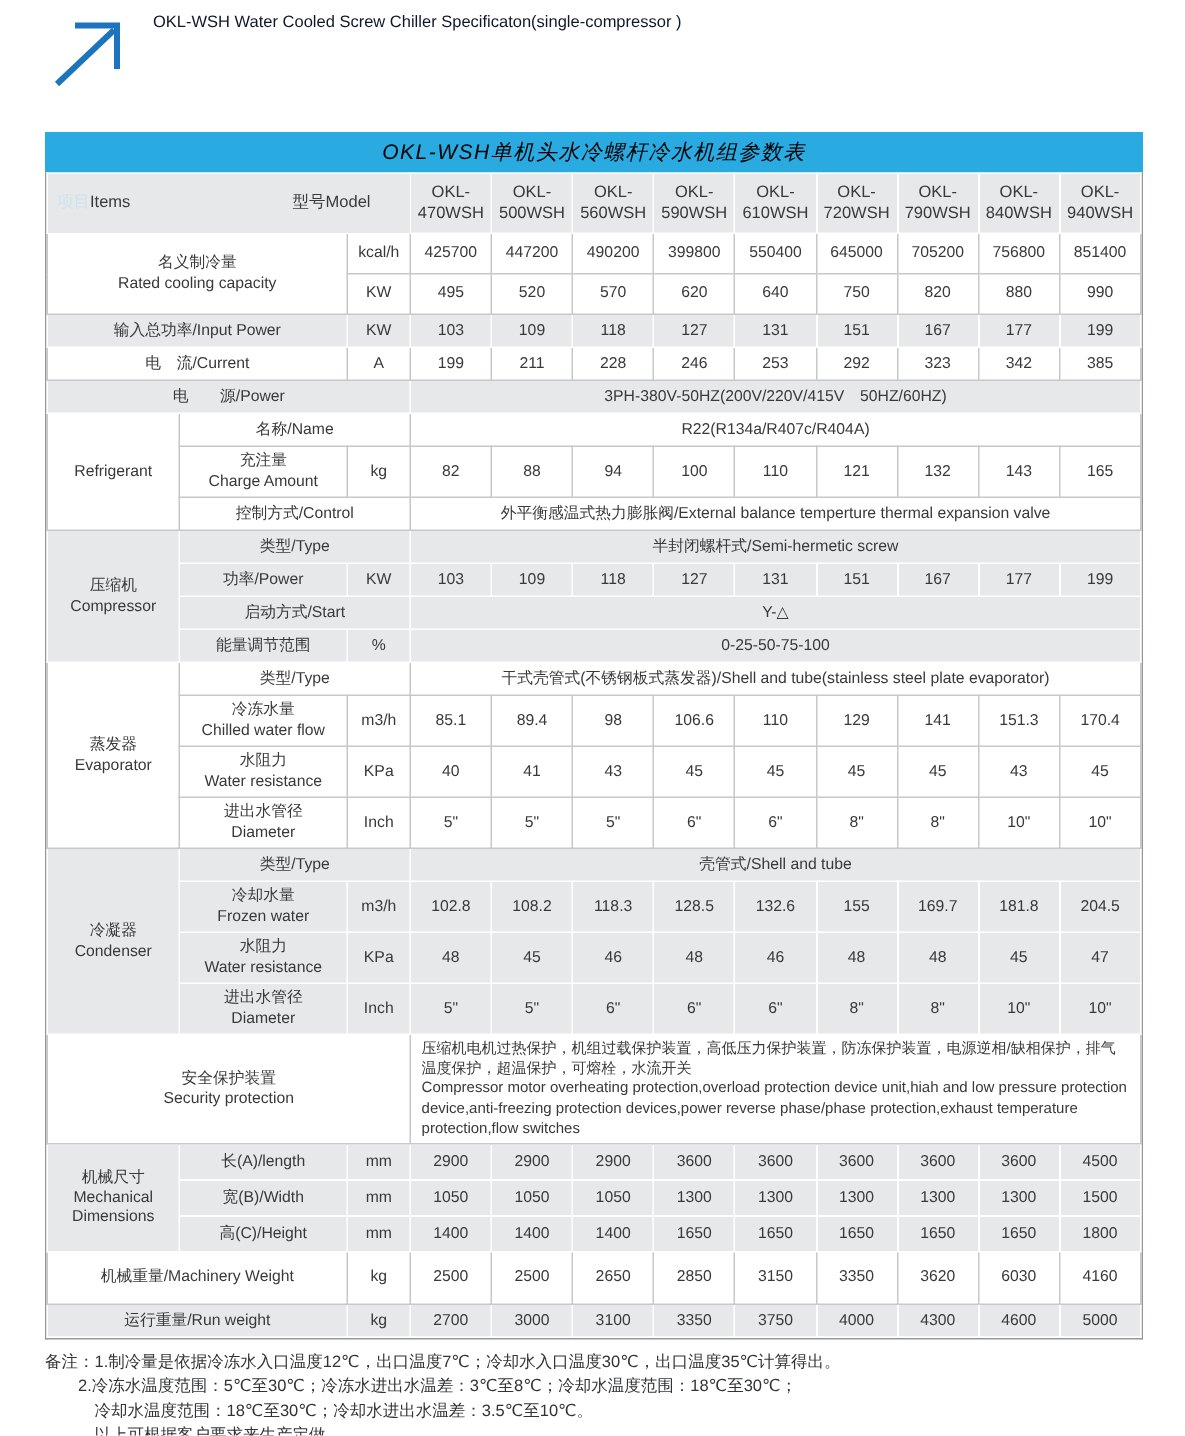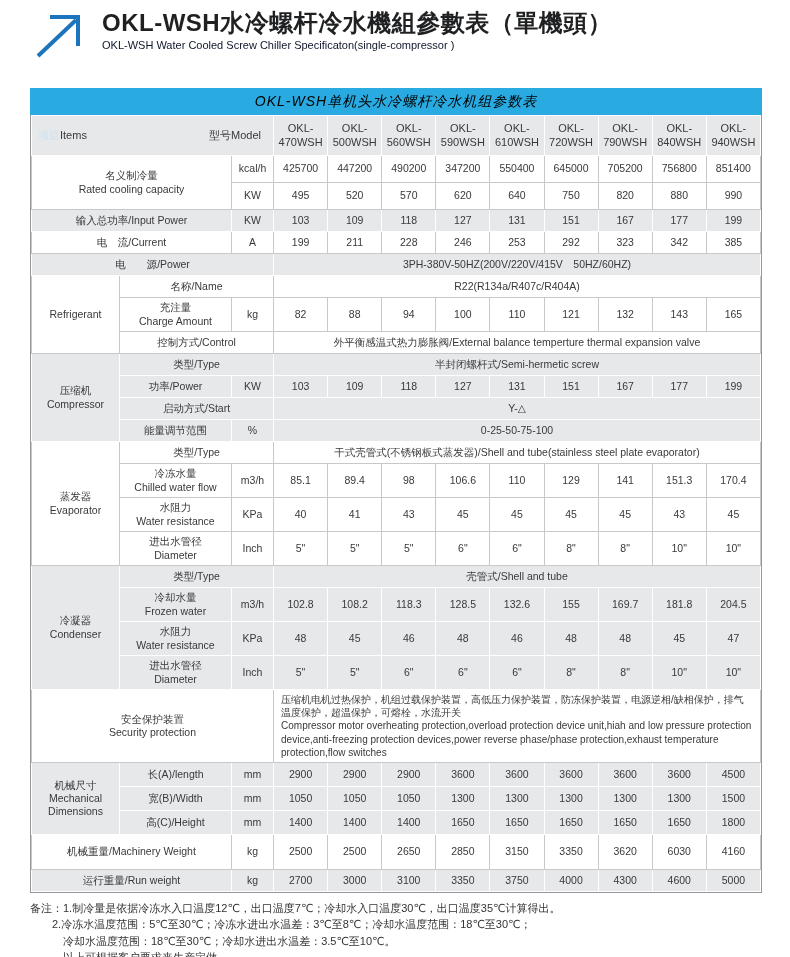--- a/index.html
+++ b/index.html
@@ -35,37 +35,36 @@
   table.spec td.widel{text-align:left;padding:3px 7px;font-size:10px;line-height:1.32;}
   table.spec tr.hdr td{font-size:11px;}
   
   td.corner{
     position:relative;
     background-image:linear-gradient(to bottom right,transparent 49.4%,#b9babd 49.4%,#b9babd 50.6%,transparent 50.6%);
   }
   tr.sh td.corner{background-color:#e7e8ea;}
   .corner-items{position:absolute;left:6px;top:50%;transform:translateY(-50%);font-size:11px;}
   .corner-items .faint{color:#cfe3ef;}
-  .corner-model{position:absolute;right:12px;top:50%;transform:translateY(-50%);font-size:11px;}
+  .corner-model{position:absolute;right:26px;top:50%;transform:translateY(-50%);font-size:11px;}
   
   .notes{margin-top:7px;font-size:11px;line-height:1.5;color:#323335;}
   .notes-zh{white-space:pre-line;}
 </style>
 </head>
 <body>
 
 <div class="page">
 
   <div class="doc-header">
     <svg class="logo" viewBox="0 0 62 56">
       <line x1="8" y1="48" x2="46" y2="12" stroke="#1C75BC" stroke-width="4"></line>
       <polyline points="20,9 48,9 48,38" fill="none" stroke="#1C75BC" stroke-width="4"></polyline>
     </svg>
     <div class="titles">
-      <div class="title-zh">OKL-WSH水冷螺杆冷水機組參數表（單機頭）</div>
       <div class="title-en">OKL-WSH Water Cooled Screw Chiller Specificaton(single-compressor )</div>
     </div>
   </div>
 
   <div class="banner" id="banner" style="background: rgb(41, 171, 226);">OKL-WSH单机头水冷螺杆冷水机组参数表</div>
 
   <div class="tablewrap">
     <table class="spec">
       <colgroup>
         <col style="width:88px">
@@ -103,21 +102,21 @@
             <td>OKL-
 940WSH</td>
           </tr>
           <tr style="height: 27px;">
             <td colspan="2" rowspan="2">名义制冷量
 Rated cooling capacity</td>
             <td>kcal/h</td>
             <td>425700</td>
             <td>447200</td>
             <td>490200</td>
-            <td>347200</td>
+            <td>399800</td>
             <td>550400</td>
             <td>645000</td>
             <td>705200</td>
             <td>756800</td>
             <td>851400</td>
           </tr>
           <tr style="height: 27px;">
             <td>KW</td>
             <td>495</td>
             <td>520</td>

